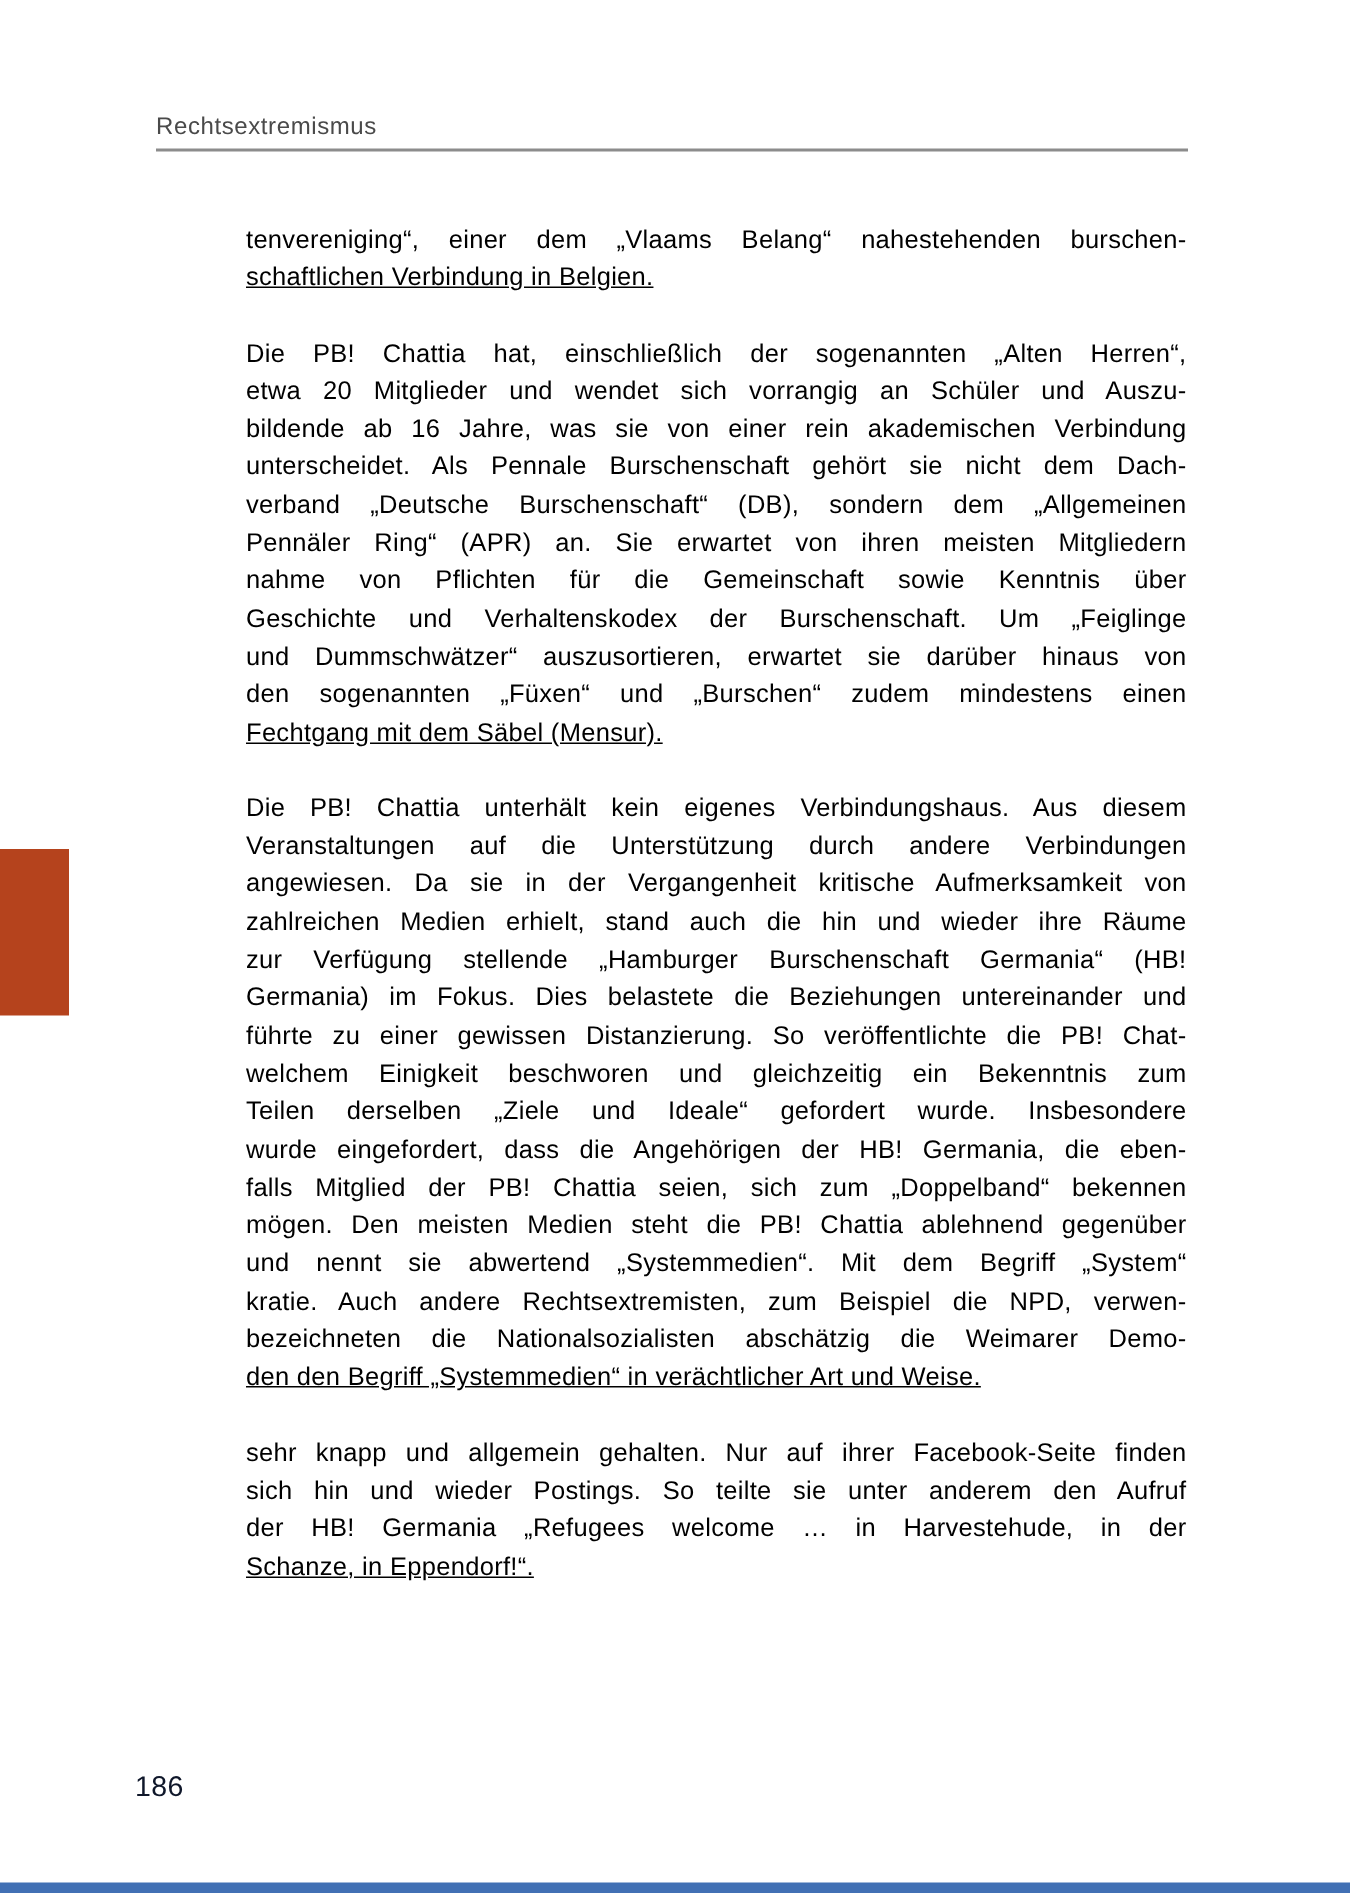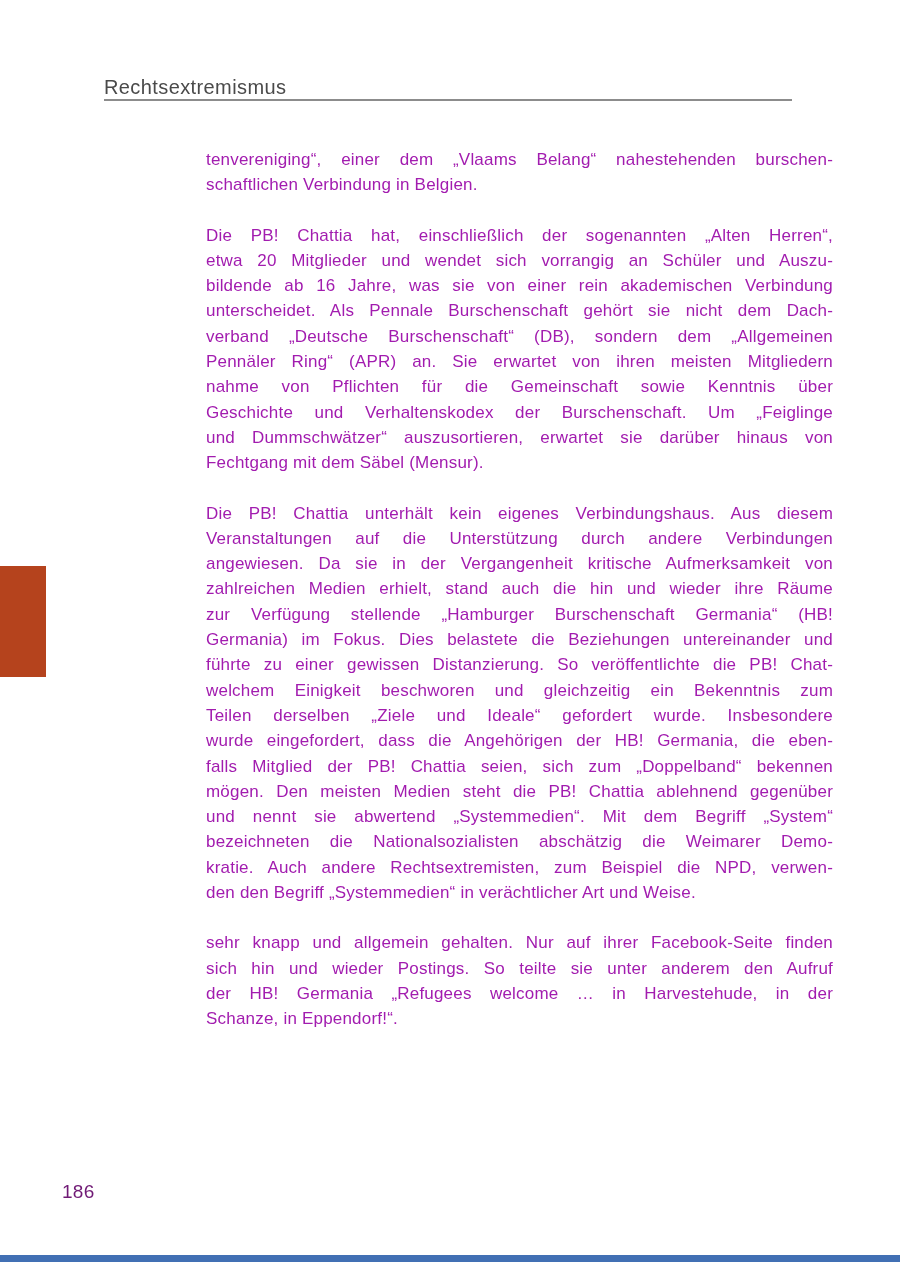--- a/index.html
+++ b/index.html
@@ -14,21 +14,21 @@
     background: #ffffff;
     overflow: hidden;
     font-family: "Liberation Sans", sans-serif;
   }
   .running-header {
     position: absolute;
     left: 104px;
     top: 76px;
     width: 688px;
     color: #4a4a4a;
-    font-size: 20px;
+    font-size: 16px;
     letter-spacing: 0.4px;
   }
   .header-rule {
     position: absolute;
     left: 104px;
     top: 99px;
     width: 688px;
     height: 2px;
     background: #8c8c8c;
   }
@@ -52,26 +52,27 @@
   .paragraph {
     margin: 0 0 25px 0;
   }
   .line {
     text-align: justify;
     text-align-last: justify;
     white-space: normal;
   }
   .line.last {
     text-align-last: left;
+    text-decoration: underline;
   }
   .page-number {
     position: absolute;
-    left: 62px;
+    left: 90px;
     top: 1181px;
-    color: #701a75;
+    color: #0f172a;
     font-size: 19px;
     letter-spacing: 0.3px;
   }
   .footer-bar {
     position: absolute;
     left: 0;
     bottom: 0;
     width: 900px;
     height: 7px;
   }
@@ -80,53 +81,54 @@
 <body>
 
 <div class="page">
 
   <div class="running-header">Rechtsextremismus</div>
 
   <div class="header-rule" style="background: rgb(140, 140, 140);"></div>
 
   <div class="accent-tab" style="background: rgb(181, 67, 29);"></div>
 
-  <div class="text-column" style="color: #a21caf; margin-left: 42px;">
+  <div class="text-column" style="color: #000000;">
       <div class="paragraph">
         <div class="line">tenvereniging“, einer dem „Vlaams Belang“ nahestehenden burschen-</div>
         <div class="line last">schaftlichen Verbindung in Belgien.</div>
       </div>
       <div class="paragraph">
         <div class="line">Die PB! Chattia hat, einschließlich der sogenannten „Alten Herren“,</div>
         <div class="line">etwa 20 Mitglieder und wendet sich vorrangig an Schüler und Auszu-</div>
         <div class="line">bildende ab 16 Jahre, was sie von einer rein akademischen Verbindung</div>
         <div class="line">unterscheidet. Als Pennale Burschenschaft gehört sie nicht dem Dach-</div>
         <div class="line">verband „Deutsche Burschenschaft“ (DB), sondern dem „Allgemeinen</div>
         <div class="line">Pennäler Ring“ (APR) an. Sie erwartet von ihren meisten Mitgliedern</div>
         <div class="line">nahme von Pflichten für die Gemeinschaft sowie Kenntnis über</div>
         <div class="line">Geschichte und Verhaltenskodex der Burschenschaft. Um „Feiglinge</div>
         <div class="line">und Dummschwätzer“ auszusortieren, erwartet sie darüber hinaus von</div>
+        <div class="line">den sogenannten „Füxen“ und „Burschen“ zudem mindestens einen</div>
         <div class="line last">Fechtgang mit dem Säbel (Mensur).</div>
       </div>
       <div class="paragraph">
         <div class="line">Die PB! Chattia unterhält kein eigenes Verbindungshaus. Aus diesem</div>
         <div class="line">Veranstaltungen auf die Unterstützung durch andere Verbindungen</div>
         <div class="line">angewiesen. Da sie in der Vergangenheit kritische Aufmerksamkeit von</div>
         <div class="line">zahlreichen Medien erhielt, stand auch die hin und wieder ihre Räume</div>
         <div class="line">zur Verfügung stellende „Hamburger Burschenschaft Germania“ (HB!</div>
         <div class="line">Germania) im Fokus. Dies belastete die Beziehungen untereinander und</div>
         <div class="line">führte zu einer gewissen Distanzierung. So veröffentlichte die PB! Chat-</div>
         <div class="line">welchem Einigkeit beschworen und gleichzeitig ein Bekenntnis zum</div>
         <div class="line">Teilen derselben „Ziele und Ideale“ gefordert wurde. Insbesondere</div>
         <div class="line">wurde eingefordert, dass die Angehörigen der HB! Germania, die eben-</div>
         <div class="line">falls Mitglied der PB! Chattia seien, sich zum „Doppelband“ bekennen</div>
         <div class="line">mögen. Den meisten Medien steht die PB! Chattia ablehnend gegenüber</div>
         <div class="line">und nennt sie abwertend „Systemmedien“. Mit dem Begriff „System“</div>
+        <div class="line">kratie. Auch andere Rechtsextremisten, zum Beispiel die NPD, verwen-</div>
         <div class="line">bezeichneten die Nationalsozialisten abschätzig die Weimarer Demo-</div>
-        <div class="line">kratie. Auch andere Rechtsextremisten, zum Beispiel die NPD, verwen-</div>
         <div class="line last">den den Begriff „Systemmedien“ in verächtlicher Art und Weise.</div>
       </div>
       <div class="paragraph">
         <div class="line">sehr knapp und allgemein gehalten. Nur auf ihrer Facebook-Seite finden</div>
         <div class="line">sich hin und wieder Postings. So teilte sie unter anderem den Aufruf</div>
         <div class="line">der HB! Germania „Refugees welcome … in Harvestehude, in der</div>
         <div class="line last">Schanze, in Eppendorf!“.</div>
       </div>
     </div>
 

